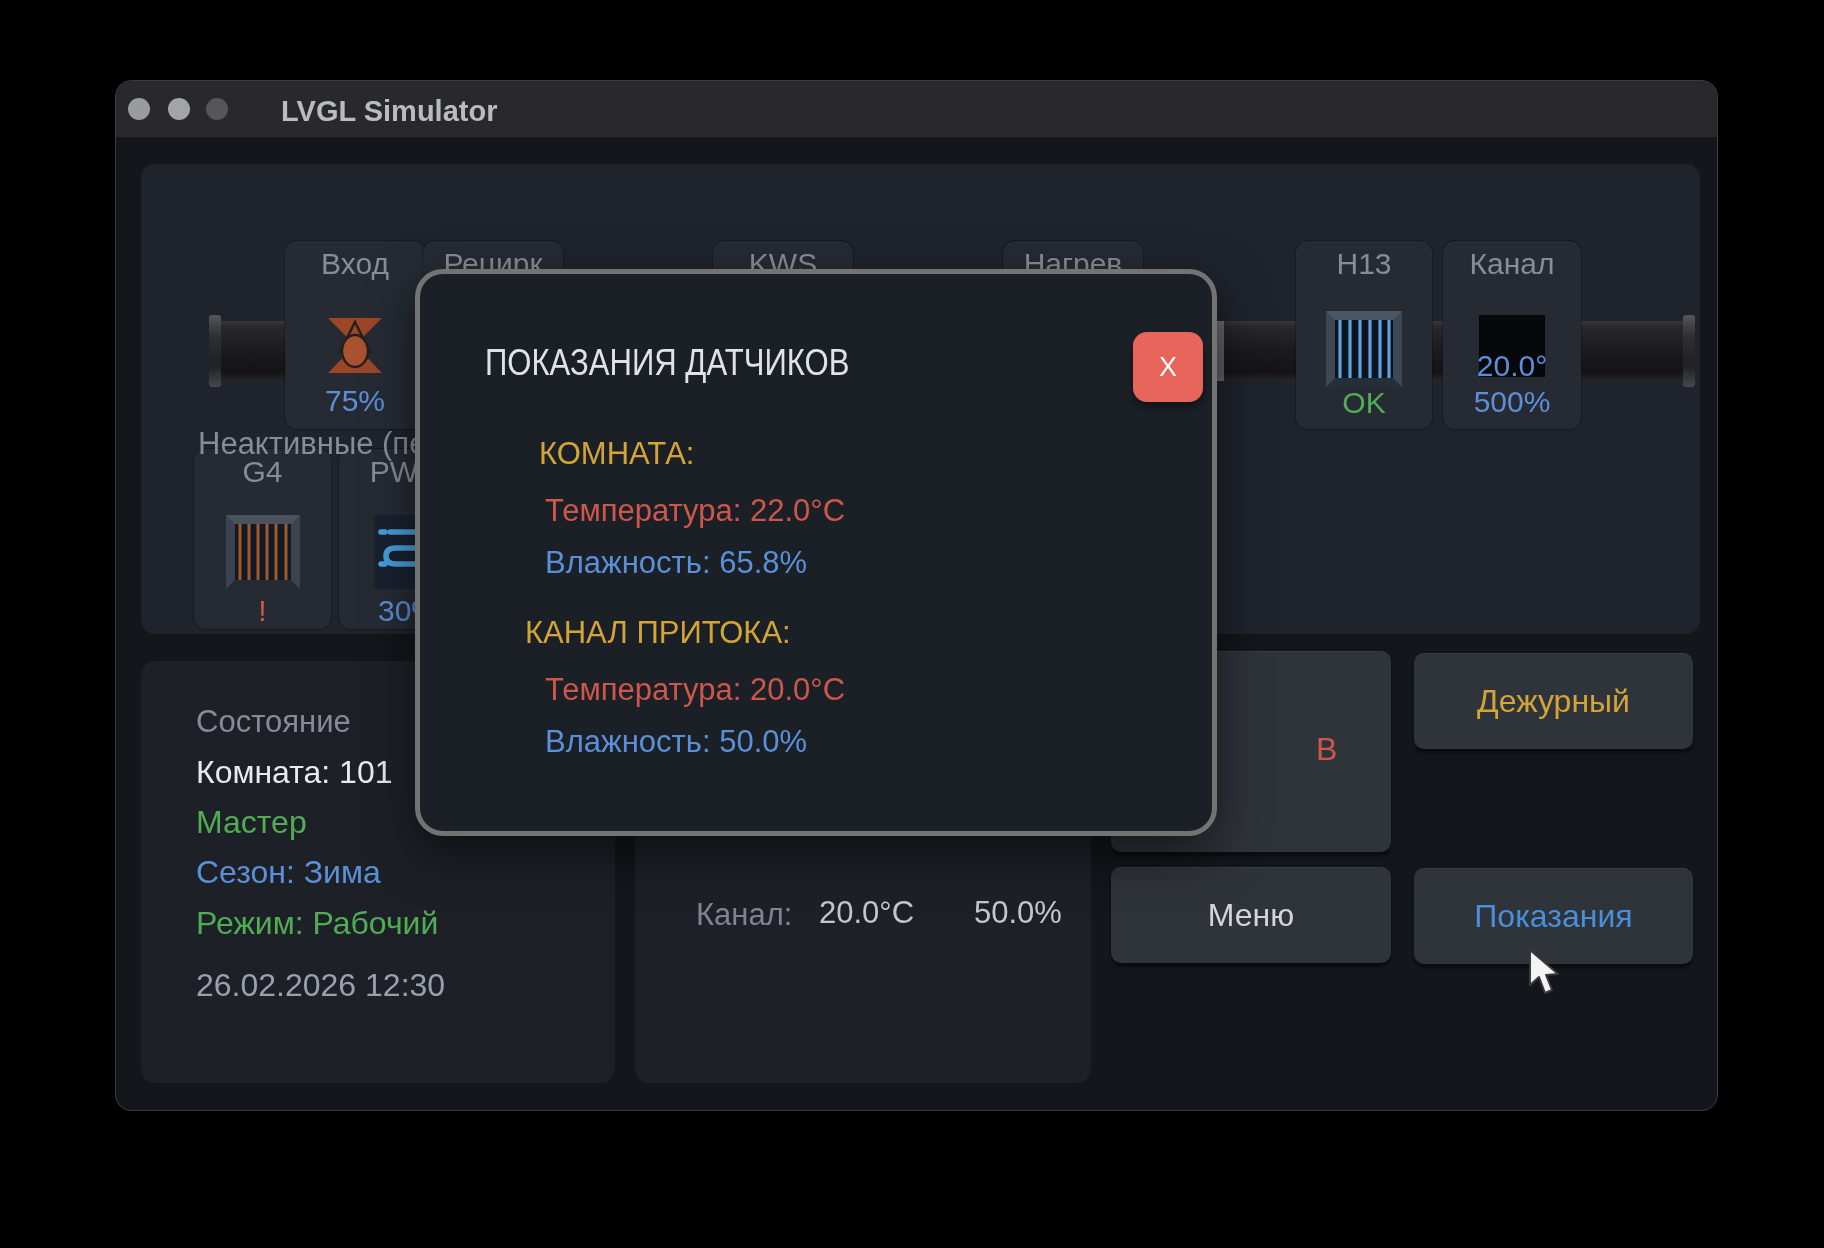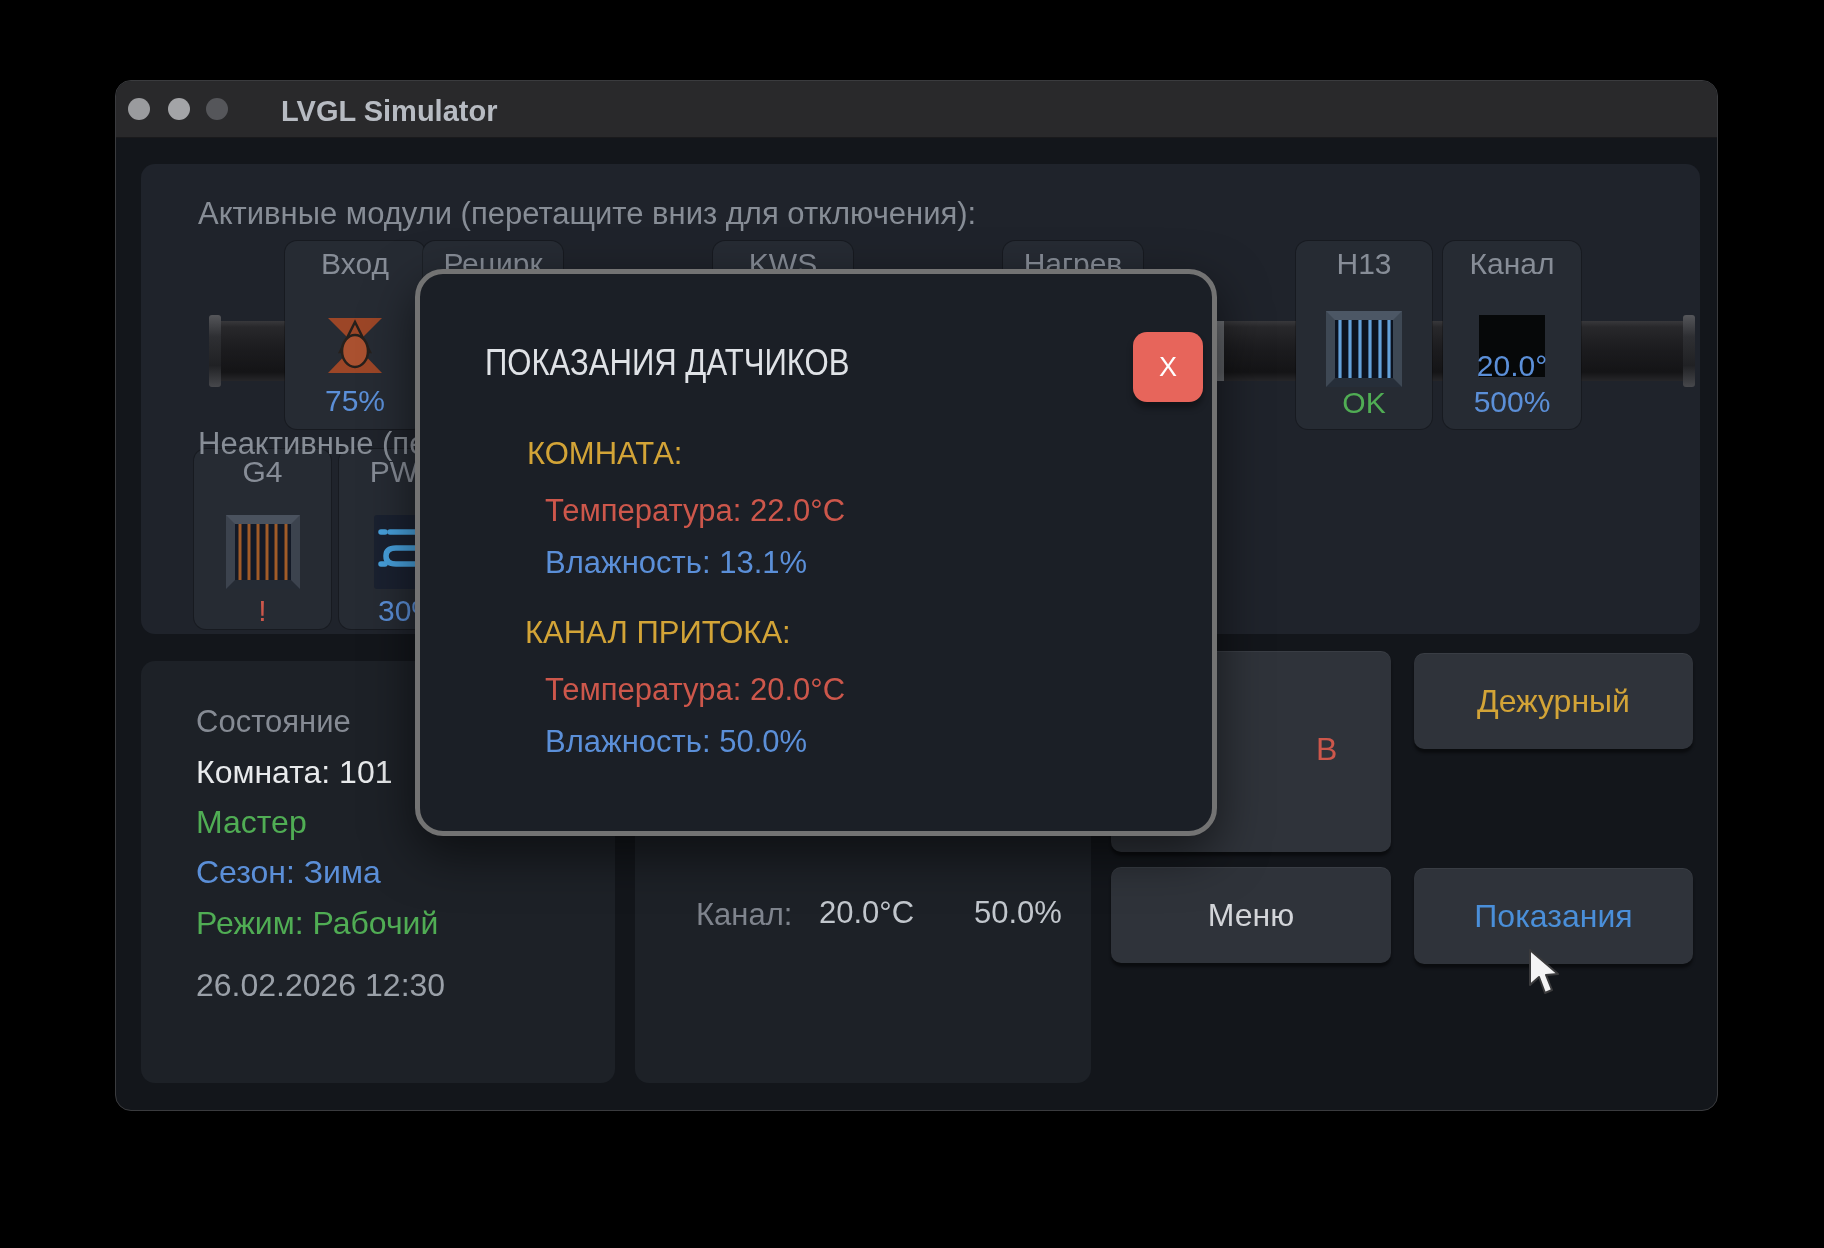--- a/index.html
+++ b/index.html
@@ -76,21 +76,20 @@
   <div class="window">
 
     <div class="titlebar">
       <span class="tl-dot dot1"></span>
       <span class="tl-dot dot2"></span>
       <span class="tl-dot dot3"></span>
       <span class="win-title">LVGL Simulator</span>
     </div>
 
     <div class="top-panel">
-      <div class="section-label lbl-active">Активные модули (перетащите вниз для отключения):</div>
 
       <div class="duct"></div>
       <div class="duct-cap cap-left"></div>
       <div class="duct-cap cap-right"></div>
 
       <div class="row-active">
 
         <div class="tile" style="left:144px;width:140px;">
           <div class="t-name">Вход</div>
           <div class="t-icon" style="top:72px;">
@@ -233,23 +232,23 @@
     <div class="btn btn-readings">
       <span>Показания</span>
     </div>
   </div>
 
   <div class="modal">
     <div class="modal-title">ПОКАЗАНИЯ ДАТЧИКОВ</div>
     <div class="modal-close">
       <span>X</span>
     </div>
-    <div class="m-line c-yellow" style="left:107px;top:162px;text-align:right;">КОМНАТА:</div>
+    <div class="m-line c-yellow" style="left:119px;top:162px;text-align:right;">КОМНАТА:</div>
     <div class="m-line c-red" style="left:125px;top:219px;">Температура: 22.0°C</div>
-    <div class="m-line c-blue" style="left:125px;top:271px;">Влажность: 13.1%</div>
+    <div class="m-line c-blue" style="left:125px;top:271px;">Влажность: 65.8%</div>
     <div class="m-line c-yellow" style="left:105px;top:341px;">КАНАЛ ПРИТОКА:</div>
     <div class="m-line c-red" style="left:125px;top:398px;">Температура: 20.0°C</div>
     <div class="m-line c-blue" style="left:125px;top:450px;">Влажность: 50.0%</div>
   </div>
 
   <div class="cursor">
     <svg width="36" height="50" viewBox="0 0 36 50">
       <path d="M3 2 L3 37 L12 29 L18 45 L25 42 L19 27 L31 26 Z" fill="#f4f4f5" stroke="#3a3a3c" stroke-width="2" stroke-linejoin="round"></path>
     </svg>
   </div>

